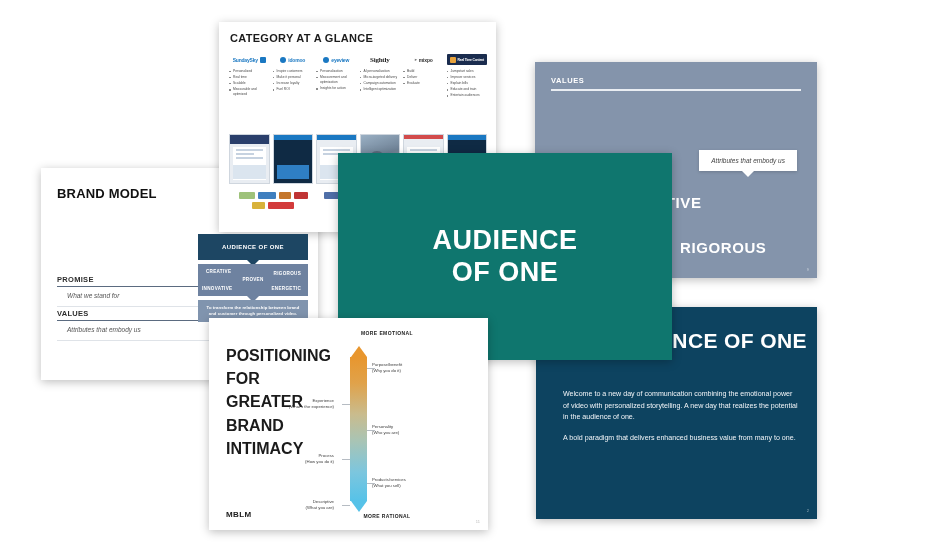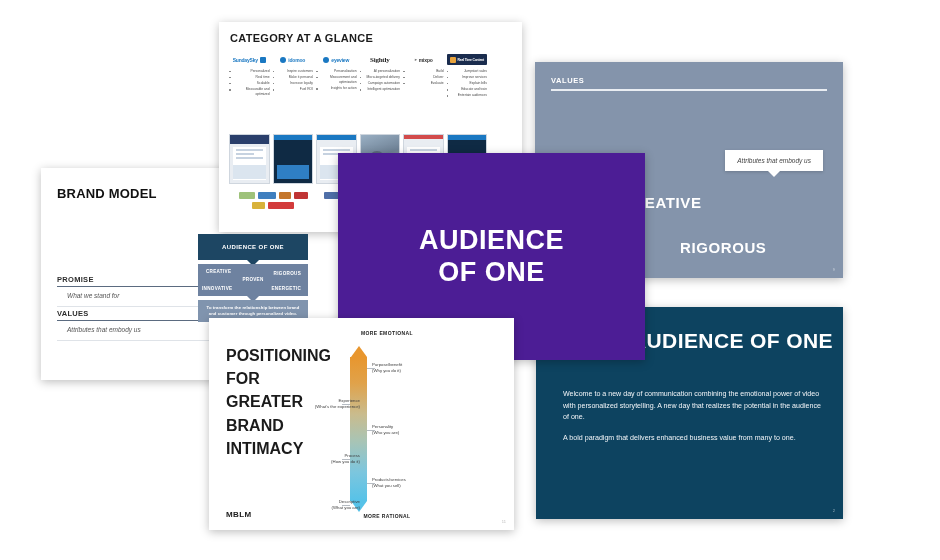--- a/index.html
+++ b/index.html
@@ -2,26 +2,26 @@
 <html><head>
 <meta charset="utf-8">
 <style>
   html,body{margin:0;padding:0;}
   body{
     width:940px;height:560px;overflow:hidden;background:#ffffff;
     font-family:"Liberation Sans",sans-serif;
   }
   .stage{position:relative;width:940px;height:560px;}
 
-  .slide{position:absolute;background:#fff;box-shadow:0 2px 9px rgba(0,0,0,.26);overflow:hidden;padding-left:26px;}
+  .slide{position:absolute;background:#fff;box-shadow:0 2px 9px rgba(0,0,0,.26);overflow:hidden;}
 
   
   #slide-category{left:219px;top:22px;width:277px;height:210px;}
   .cat-title{position:absolute;left:11px;top:10px;font-size:11px;font-weight:bold;letter-spacing:.3px;color:#1b1b1b;}
-  .cat-cols{position:absolute;left:10px;top:32px;width:258px;display:flex;gap:3px;text-align:right;}
+  .cat-cols{position:absolute;left:10px;top:32px;width:258px;display:flex;gap:3px;}
   .cat-col{width:41px;}
   .logo-chip{height:11px;display:flex;align-items:center;justify-content:center;margin-bottom:4px;font-size:5px;color:#1a78c2;font-weight:bold;letter-spacing:-.2px;white-space:nowrap;overflow:hidden;}
   .logo-chip.dark{background:#1a2c4e;color:#fff;border-radius:1px;font-size:3.4px;}
   .logo-chip .sq{display:inline-block;width:6px;height:6px;background:#1a78c2;border-radius:1px;margin-left:2px;}
   .logo-chip .sq.orange{background:#e8a33d;margin-left:0;margin-right:2px;}
   .logo-chip.serif{font-family:"Liberation Serif",serif;color:#222;font-size:7px;}
   .cat-ul{list-style:none;margin:0;padding:0;}
   .cat-ul li{position:relative;font-size:3.3px;line-height:1.55;color:#4a4a4a;padding-left:4px;margin-bottom:1px;}
   .cat-ul li:before{content:"";position:absolute;left:0;top:1.6px;width:1.6px;height:1.6px;background:#8c8c8c;}
   .thumbs{position:absolute;left:10px;top:112px;width:258px;display:flex;gap:3px;}
@@ -85,21 +85,21 @@
   .arrow .head{width:0;height:0;margin:0 auto;border-left:8.5px solid transparent;border-right:8.5px solid transparent;border-bottom:11px solid #e8962e;}
   .arrow .shaft{height:144px;background:linear-gradient(180deg,#e8962e 0%,#e0a24a 18%,#c9bc8e 40%,#a9c4b4 58%,#7cc6de 80%,#56c2e8 100%);}
   .arrow .tail{width:0;height:0;margin:0 auto;border-left:8.5px solid transparent;border-right:8.5px solid transparent;border-top:11px solid #56c2e8;}
   .tick{position:absolute;height:1px;background:#b6bcc3;}
   .pos-lab{position:absolute;font-size:4.3px;color:#3c3c3c;line-height:1.5;}
   .pos-lab.r{left:163px;}
   .pos-lab.l{right:154px;text-align:right;}
   .mblm{position:absolute;left:17px;bottom:11px;font-size:8px;font-weight:bold;color:#1b1b1b;letter-spacing:.4px;}
 
   
-  #slide-title{left:338px;top:153px;width:281px;height:207px;background:#4c1d95;}
+  #slide-title{left:338px;top:153px;width:334px;height:207px;background:#0f766e;}
   .title-card-text{position:absolute;left:0;right:0;top:50%;transform:translateY(-50%);text-align:center;color:#fff;font-size:27px;font-weight:bold;line-height:1.22;letter-spacing:.5px;}
 
   
   #slide-intro{left:536px;top:307px;width:281px;height:212px;background:#0d4360;}
   .intro-title{position:absolute;left:17px;top:22px;right:10px;color:#fff;font-size:21px;font-weight:bold;letter-spacing:.4px;text-align:right;}
   .intro-body{position:absolute;left:27px;top:66px;right:18px;color:#f2f5f8;font-size:7.1px;line-height:1.65;margin-top:16px;}
   .intro-body p{margin:0 0 9px 0;}
 </style>
 </head>
 <body>

